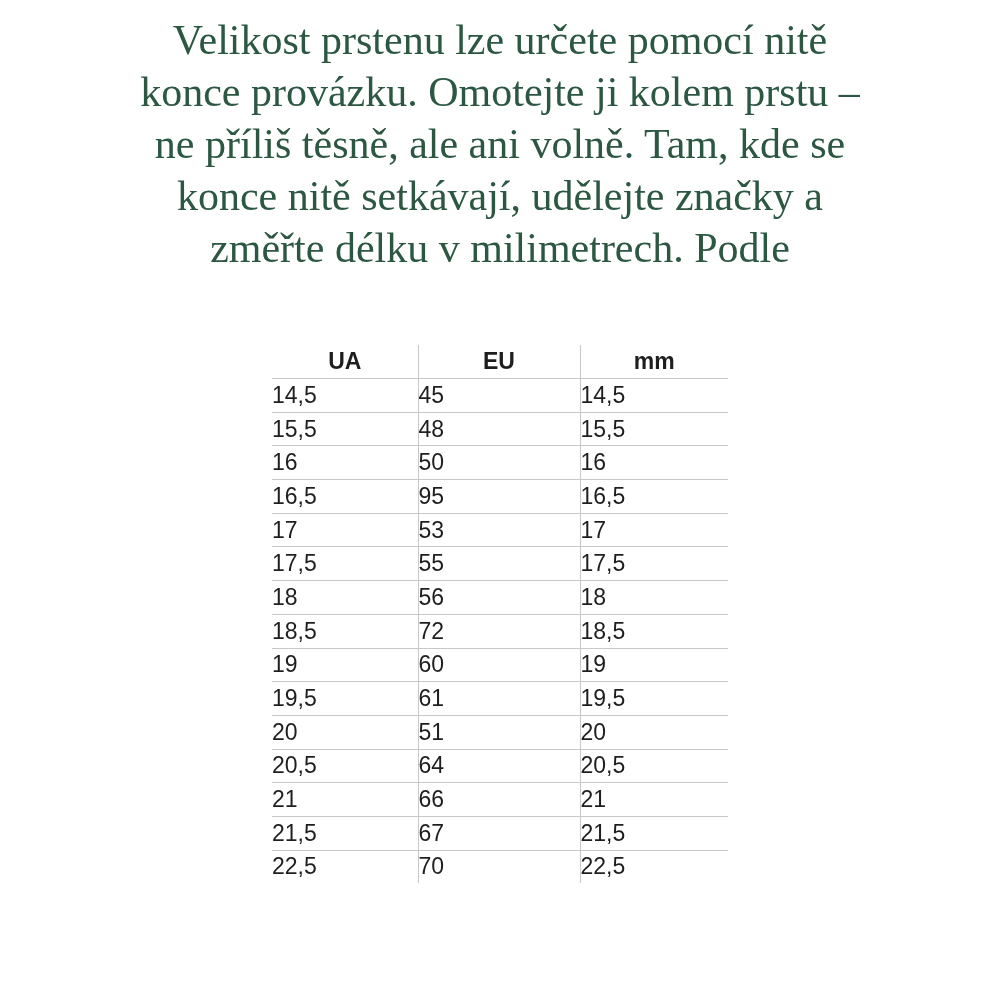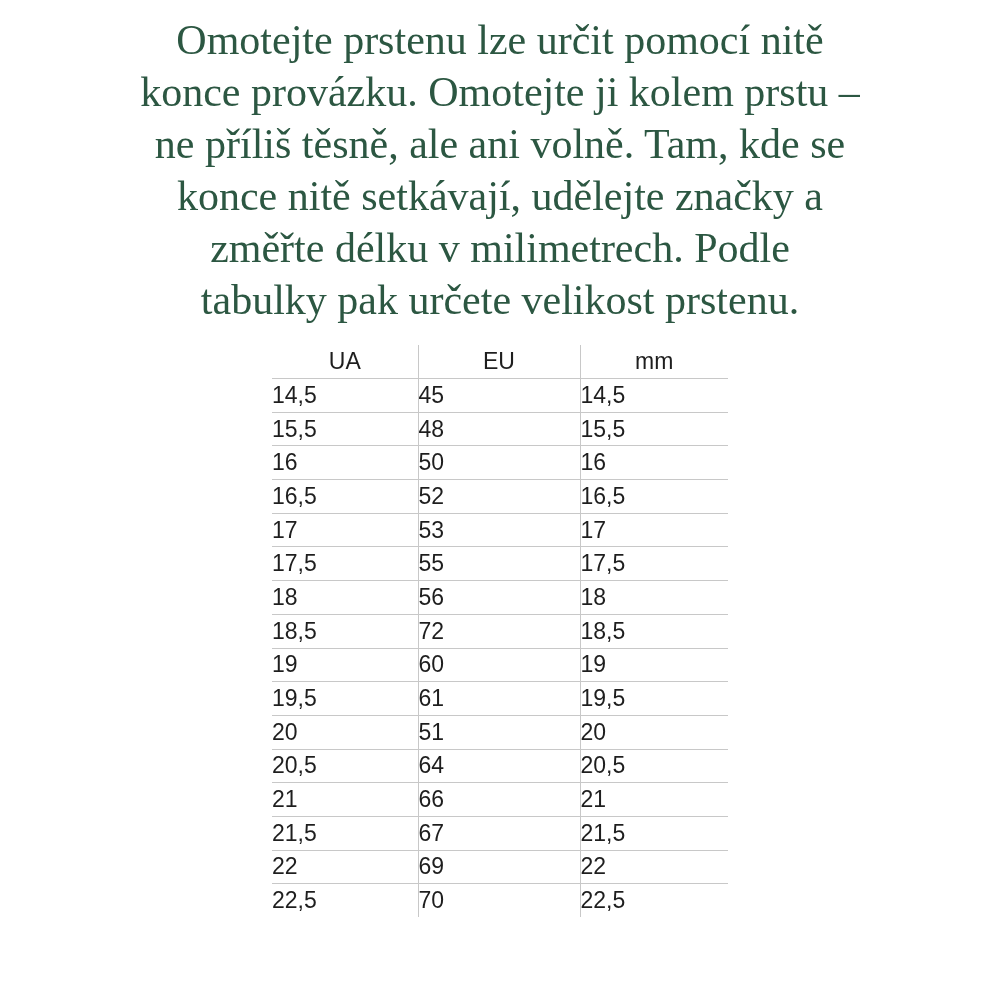--- a/index.html
+++ b/index.html
@@ -33,21 +33,21 @@
     left: 272px;
     top: 345px;
     width: 456px;
     border-collapse: collapse;
     table-layout: fixed;
     font-family: "Liberation Sans", sans-serif;
     font-size: 23px;
     color: #1e1e1e;
   }
   .size-table th {
-    font-weight: normal;
+    font-weight: bold;
     height: 33px;
     text-align: center;
     padding: 0;
     vertical-align: middle;
   }
   .size-table td {
     height: 32.7px;
     text-align: left;
     padding: 0;
     vertical-align: middle;
@@ -59,26 +59,25 @@
   .size-table td + td {
     border-left: 1px solid #c8c8c8;
   }
 </style>
 </head>
 <body>
 
 <div class="page">
 
   <div class="intro" style="color: rgb(44, 87, 66);">
-    <div class="intro-line">Omotejte prstenu lze určit pomocí nitě</div>
+    <div class="intro-line">Velikost prstenu lze určete pomocí nitě</div>
     <div class="intro-line">konce provázku. Omotejte ji kolem prstu –</div>
     <div class="intro-line">ne příliš těsně, ale ani volně. Tam, kde se</div>
     <div class="intro-line">konce nitě setkávají, udělejte značky a</div>
     <div class="intro-line">změřte délku v milimetrech. Podle</div>
-    <div class="intro-line">tabulky pak určete velikost prstenu.</div>
   </div>
 
   <table class="size-table" style="color: rgb(30, 30, 30);">
     <colgroup>
       <col style="width:146px">
       <col style="width:162px">
       <col style="width:148px">
     </colgroup>
     <thead>
       <tr>
@@ -98,21 +97,21 @@
           <td>48</td>
           <td>15,5</td>
         </tr>
         <tr>
           <td>16</td>
           <td>50</td>
           <td>16</td>
         </tr>
         <tr>
           <td>16,5</td>
-          <td>52</td>
+          <td>95</td>
           <td>16,5</td>
         </tr>
         <tr>
           <td>17</td>
           <td>53</td>
           <td>17</td>
         </tr>
         <tr>
           <td>17,5</td>
           <td>55</td>
@@ -152,25 +151,20 @@
           <td>21</td>
           <td>66</td>
           <td>21</td>
         </tr>
         <tr>
           <td>21,5</td>
           <td>67</td>
           <td>21,5</td>
         </tr>
         <tr>
-          <td>22</td>
-          <td>69</td>
-          <td>22</td>
-        </tr>
-        <tr>
           <td>22,5</td>
           <td>70</td>
           <td>22,5</td>
         </tr>
       </tbody>
   </table>
 
 </div>
 
 </body></html>

